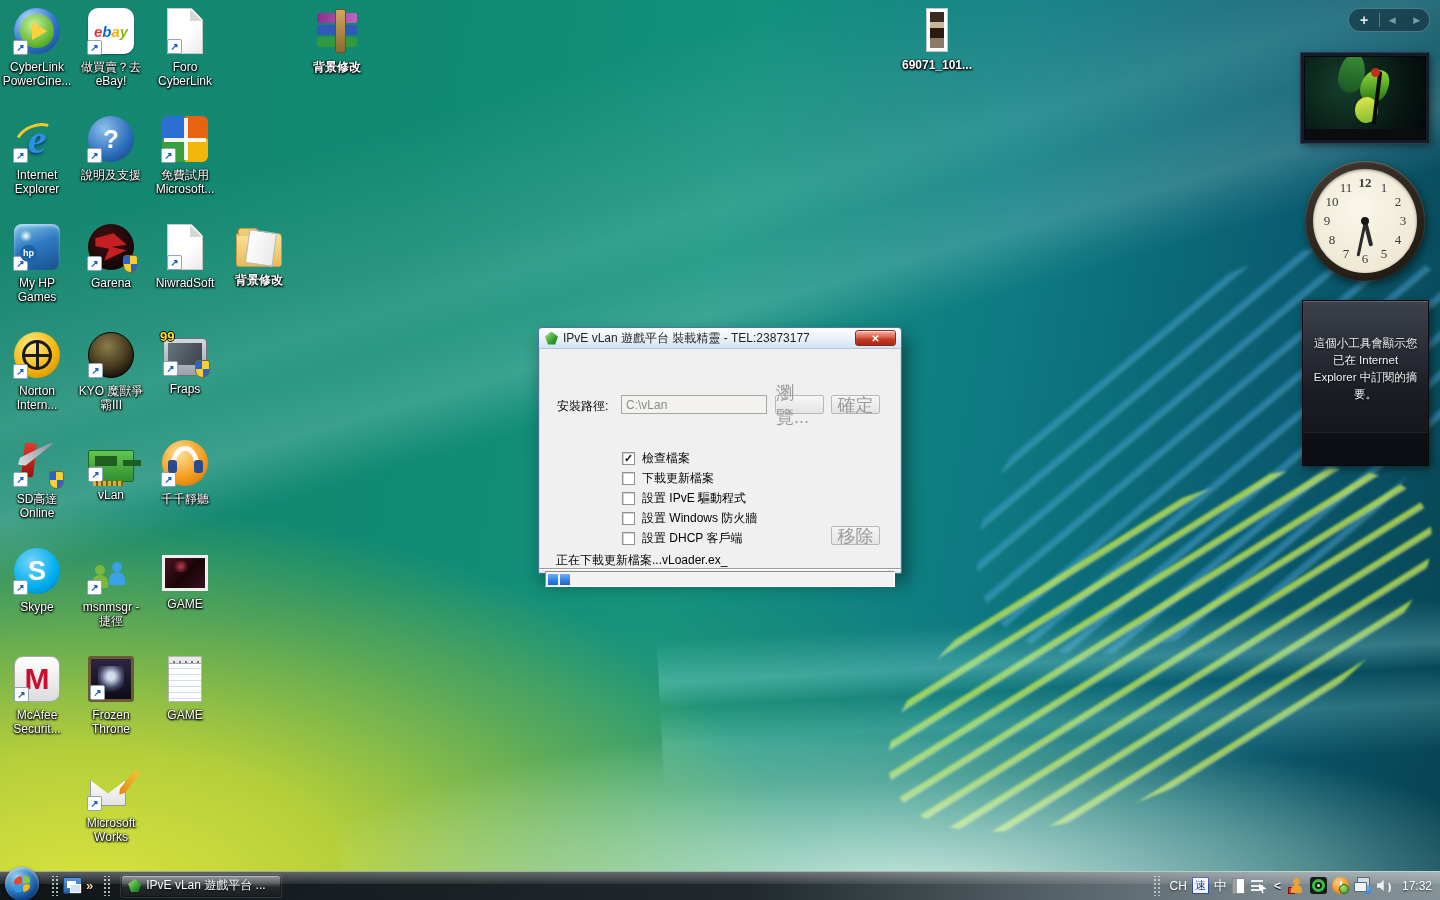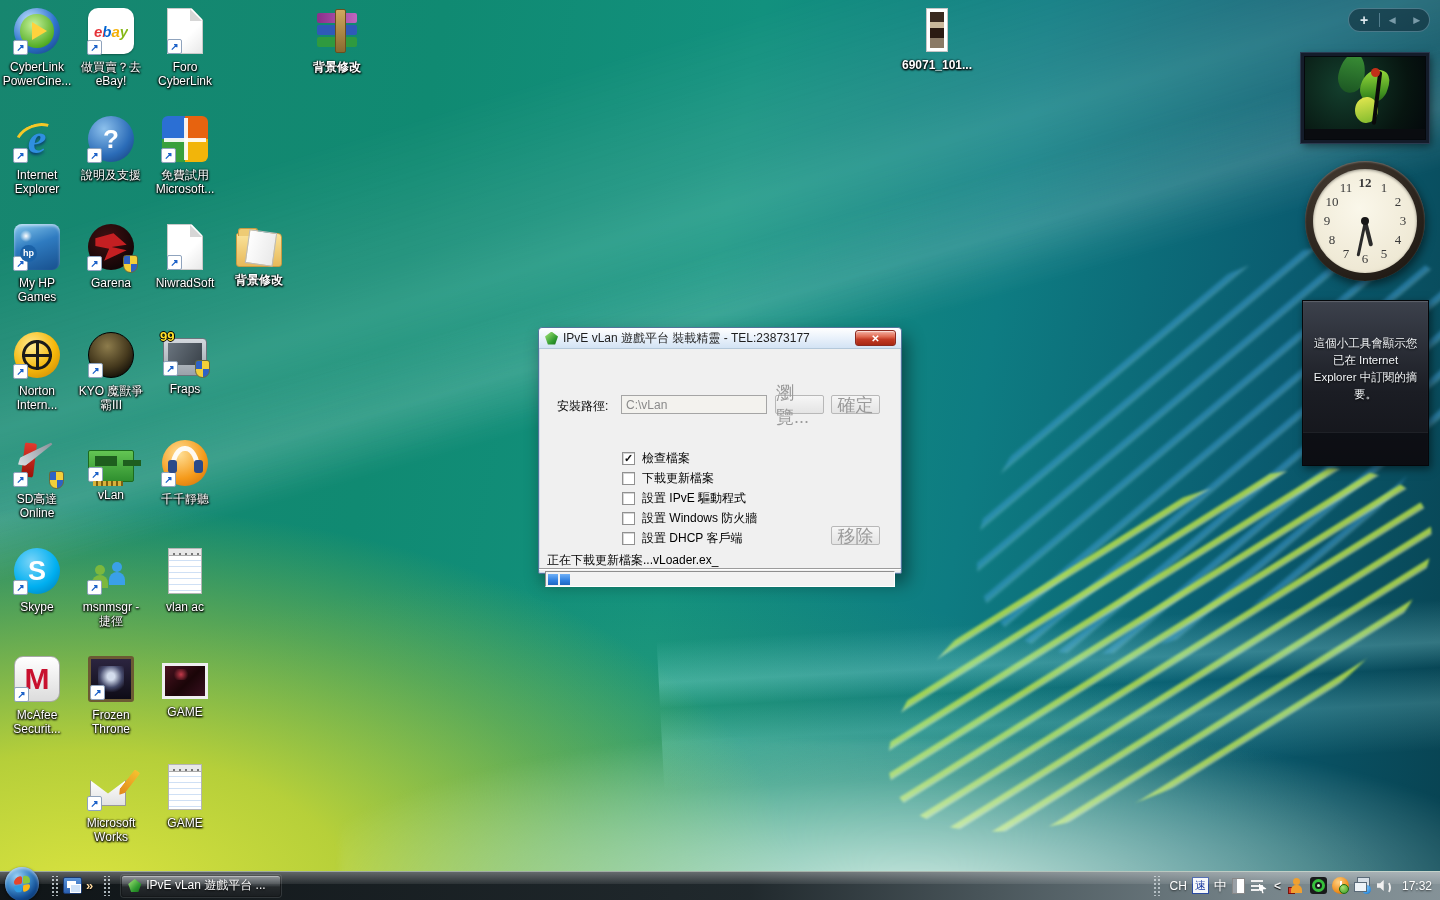--- a/index.html
+++ b/index.html
@@ -137,21 +137,21 @@
     color:#8a8a8a; padding:2px 4px; font-size:12px; }
   .dbtn { position:absolute; height:19px; width:49px; background:linear-gradient(#f6f6f6,#e4e4e4); border:1px solid #b8b8b8; border-radius:2px;
     color:#9a9a9a; font-size:18px; display:flex; align-items:center; justify-content:center; }
   .dbtn.browse { left:236px; top:0; }
   .dbtn.ok { left:292px; top:0; }
   .dbtn.remove { left:292px; top:177px; }
   .checks { position:absolute; left:83px; top:99px; }
   .chk { display:flex; align-items:center; height:20px; cursor:default; }
   .box { width:13px; height:13px; background:#fff; border:1px solid #919191; box-shadow:inset 1px 1px 0 #d5d5d5; margin-right:7px;
     font-size:11px; font-weight:bold; line-height:11px; text-align:center; color:#111; flex:none; }
-  .status { position:absolute; left:8px; top:203px; font-size:12px; color:#000; }
+  .status { position:absolute; left:17px; top:203px; font-size:12px; color:#000; }
   .sep { position:absolute; left:0; right:0; top:219px; height:2px; border-top:1px solid #9c9c9c; border-bottom:1px solid #fff; }
   .progress { position:absolute; left:6px; right:6px; top:222px; height:16px; background:#f2f2f2; border:1px solid;
     border-color:#8e8e8e #fff #fff #8e8e8e; display:flex; align-items:center; padding:1px 2px; gap:2px; }
   .blk { width:10px; height:11px; background:linear-gradient(#6fb0f7,#2e7fe0 60%,#1f66c0); flex:none; }
 
   
   .sb-controls { position:absolute; left:1348px; top:8px; width:82px; height:24px; border-radius:12px;
     background:rgba(12,34,48,.55); border:1px solid rgba(150,200,220,.4); display:flex; align-items:center; color:#dfe9ef; z-index:10; }
   .sb-add { width:30px; text-align:center; font-size:14px; font-weight:bold; cursor:pointer; }
   .sb-div { width:1px; height:14px; background:rgba(170,210,230,.4); }
@@ -402,24 +402,20 @@
         </div>
       <div class="dlabel">Fraps</div>
     </div>
     <div class="ditem">
       <div class="ic ic-tt">
           <span class="sc">↗</span>
         </div>
       <div class="dlabel">千千靜聽</div>
     </div>
     <div class="ditem">
-      <div class="ic ic-notepad"></div>
-      <div class="dlabel">vlan ac</div>
-    </div>
-    <div class="ditem">
       <div class="ic ic-gamshot"></div>
       <div class="dlabel">GAME</div>
     </div>
     <div class="ditem">
       <div class="ic ic-notepad"></div>
       <div class="dlabel">GAME</div>
     </div>
   </div>
 </div>
 

